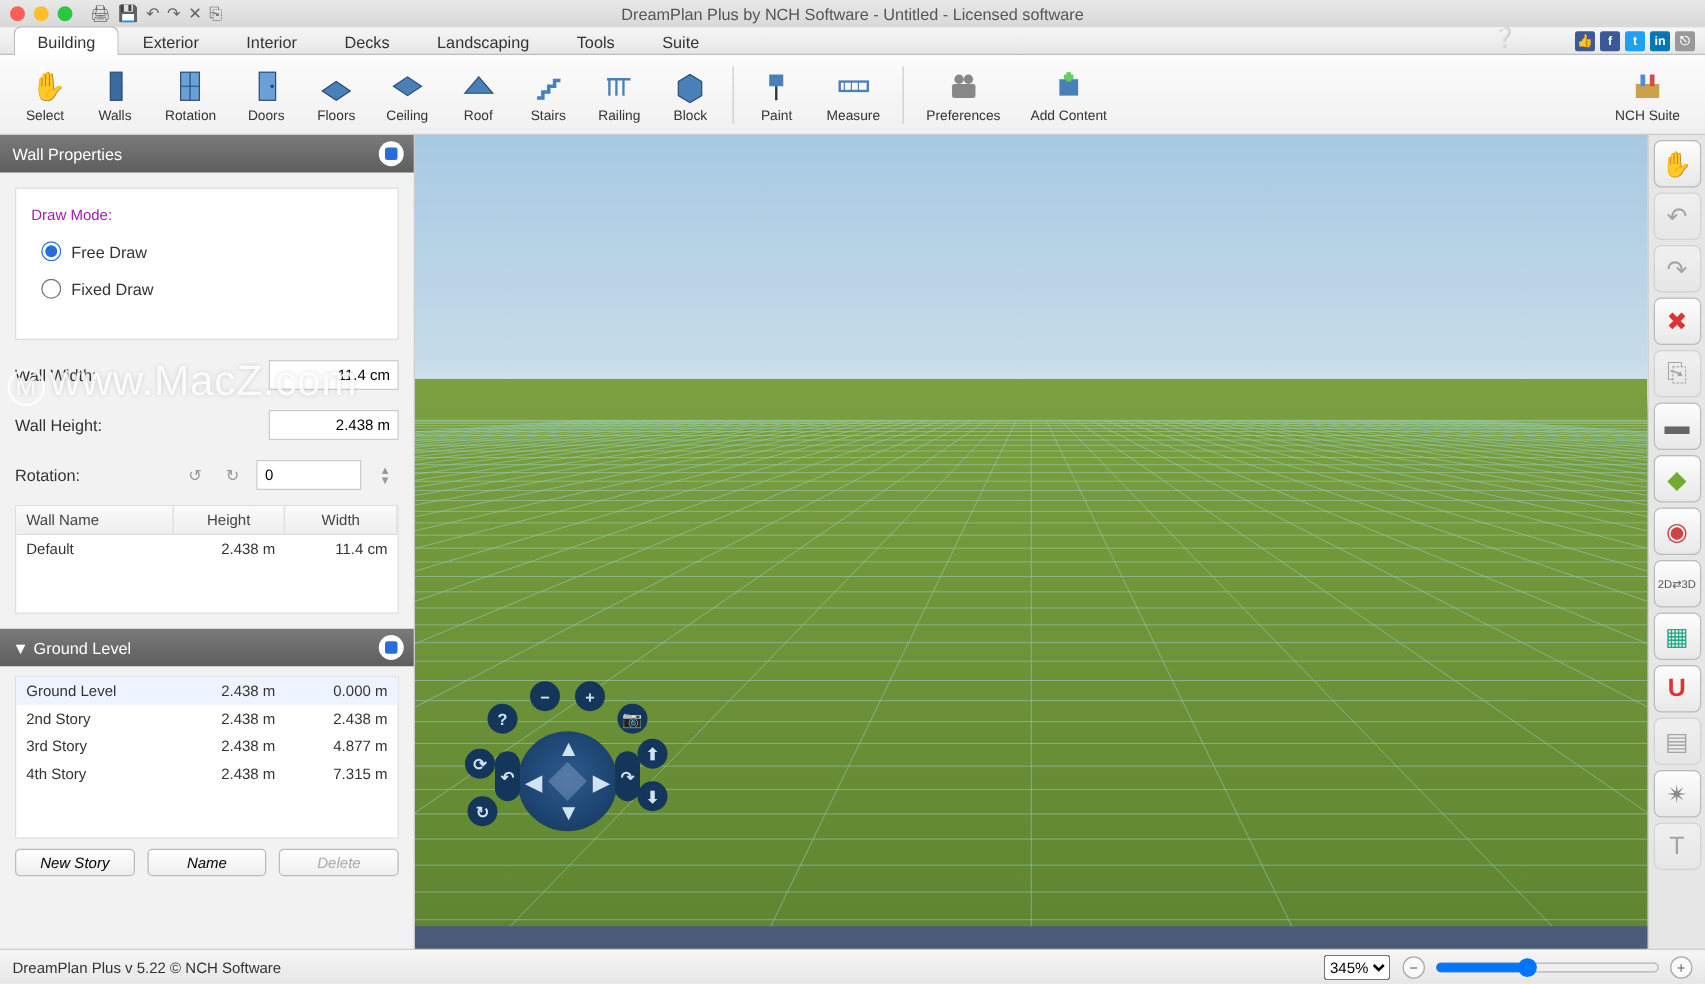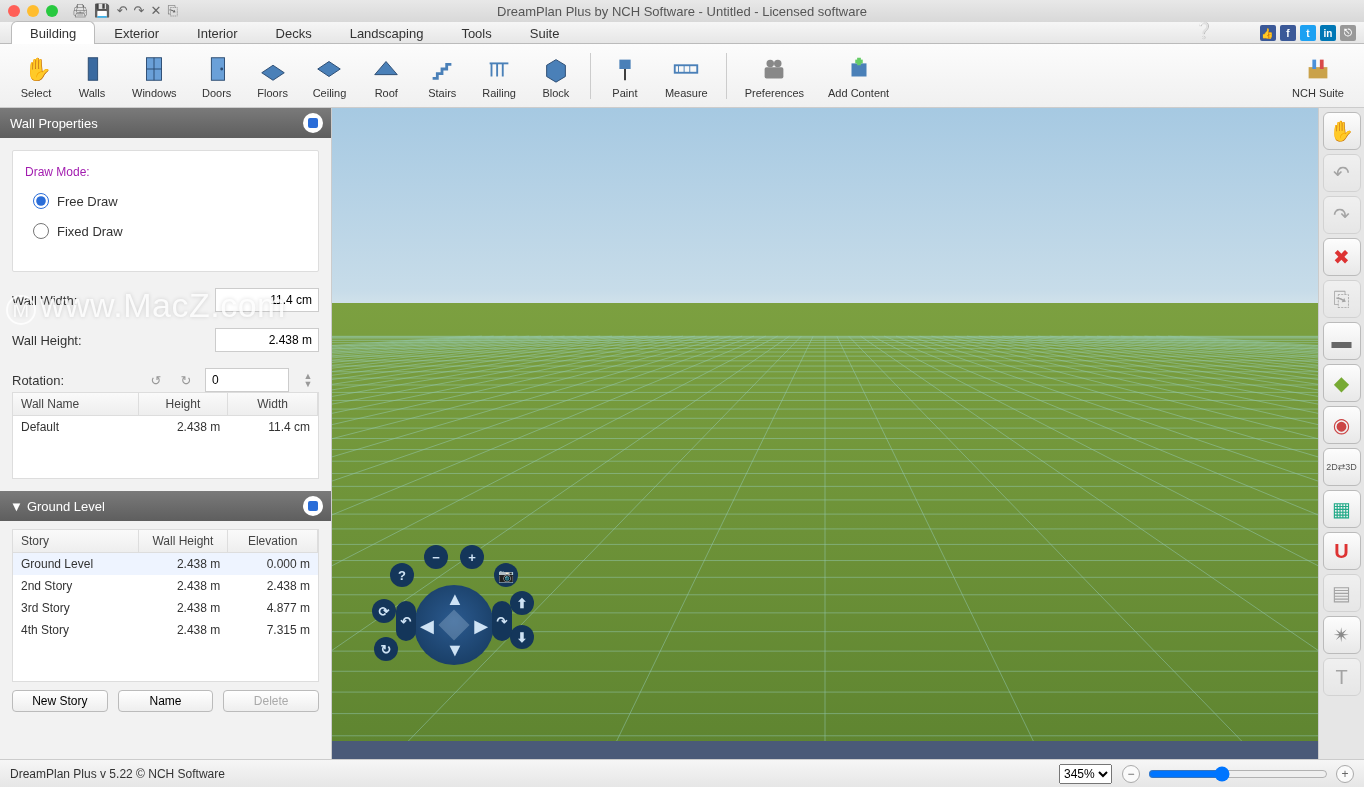--- a/index.html
+++ b/index.html
@@ -40,32 +40,32 @@
 .panelbody { padding: 12px; }
 .radiobox { background: #fff; border: 1px solid #ddd; padding: 14px 12px 18px; border-radius: 2px; }
 .radiobox .lbl { font-size: 12px; color: #a21caf; margin-bottom: 14px; }
 .radiorow { display: flex; align-items: center; gap: 8px; font-size: 13px; color: #333; margin: 14px 0 14px 8px; }
 .radiorow input { width: 16px; height: 16px; accent-color: #2a6dd8; }
 .proprow { display: flex; align-items: center; justify-content: space-between; margin: 16px 0; font-size: 13px; color: #333; }
 .proprow input { width: 104px; height: 24px; border: 1px solid #ccc; text-align: right; padding: 0 6px; font-size: 12px; }
 .rotrow { display: flex; align-items: center; gap: 8px; font-size: 13px; color:#333; }
 .rotrow .iconbtn { width: 22px; height: 22px; display:flex; align-items:center; justify-content:center; color:#999; cursor:pointer; }
 .rotrow input { width: 84px; height: 24px; border:1px solid #ccc; padding:0 6px; font-size:12px; }
-.minitable { margin-top: 0; border: 1px solid #ddd; background: #fff; font-size: 12px; }
+.minitable { margin-top: 12px; border: 1px solid #ddd; background: #fff; font-size: 12px; }
 .minitable .hdr { display: grid; grid-template-columns: 1.4fr 1fr 1fr; background: linear-gradient(#fafafa,#eee); border-bottom: 1px solid #ddd; }
 .minitable .hdr div { padding: 4px 8px; border-right: 1px solid #ddd; color:#444; }
 .minitable .row { display: grid; grid-template-columns: 1.4fr 1fr 1fr; }
 .minitable .row div { padding: 4px 8px; color:#333; text-align: right; }
 .minitable .row div:first-child { text-align: left; }
 .minitable .blank { height: 40px; }
 
 .groundpanel .minitable .hdr { grid-template-columns: 1.4fr 1fr 1fr; }
 .groundpanel .minitable .row.sel { background: #eef4ff; }
 .groundbtns { display: flex; gap: 10px; padding: 8px 12px; }
-.groundbtns button { flex: 1; height: 22px; border: 1px solid #bbb; border-radius: 4px; background: linear-gradient(#fff,#eee); font-size: 12px; cursor: pointer; }
+.groundbtns button { flex: 1; height: 22px; border: 1px solid #bbb; border-radius: 4px; background: linear-gradient(#fff,#eee); font-size: 12px; cursor: pointer; font-style: italic; }
 .groundbtns button:disabled { color: #aaa; }
 
 
 .viewport { flex: 1; position: relative; background: linear-gradient(#a6c9e2 0%, #c7dce9 28%, #d9e6ec 32%, #6f9936 34%, #7aa33e 100%); overflow: hidden; }
 .viewport svg.grid { position:absolute; left:0; right:0; bottom:0; height:70%; width:100%; }
 .viewport .waterstrip { position:absolute; left:0; right:0; bottom:0; height:18px; background:#4a5a78; }
 
 
 .navdial { position: absolute; left: 48px; bottom: 60px; width: 148px; height: 148px; }
 .navdial .core { position:absolute; left:34px; top:34px; width:80px; height:80px; border-radius:50%; background: radial-gradient(circle at 50% 45%, #2b5a8f, #14365a); display:flex; align-items:center; justify-content:center; }
@@ -151,21 +151,21 @@
         <div class="rlbl">Walls</div>
       </div>
       <div class="rbtn">
         <div class="ric">
           <svg class="isvg" viewBox="0 0 32 32">
             <rect x="8" y="4" width="16" height="24" fill="#6aa0d8" stroke="#2a4a70"></rect>
             <line x1="16" y1="4" x2="16" y2="28" stroke="#2a4a70"></line>
             <line x1="8" y1="16" x2="24" y2="16" stroke="#2a4a70"></line>
           </svg>
         </div>
-        <div class="rlbl">Windows</div>
+        <div class="rlbl">Rotation</div>
       </div>
       <div class="rbtn">
         <div class="ric">
           <svg class="isvg" viewBox="0 0 32 32">
             <rect x="10" y="4" width="14" height="24" fill="#6aa0d8" stroke="#2a4a70"></rect>
             <circle cx="21" cy="16" r="1.5" fill="#2a4a70"></circle>
           </svg>
         </div>
         <div class="rlbl">Doors</div>
       </div>
@@ -326,25 +326,20 @@
       </div>
     </div>
 
     <div class="panelhead">
       <span style="margin-right:4px;">▼</span>
         <span>Ground Level</span>
       <div class="pbtn"></div>
     </div>
     <div class="groundpanel">
       <div class="minitable" style="margin:8px 12px 0;">
-        <div class="hdr">
-          <div>Story</div>
-          <div style="text-align:center;">Wall Height</div>
-          <div style="text-align:center;">Elevation</div>
-        </div>
         <div id="story-rows">
             <div class="row sel">
               <div>Ground Level</div>
               <div>2.438 m</div>
               <div>0.000 m</div>
             </div>
             <div class="row">
               <div>2nd Story</div>
               <div>2.438 m</div>
               <div>2.438 m</div>

